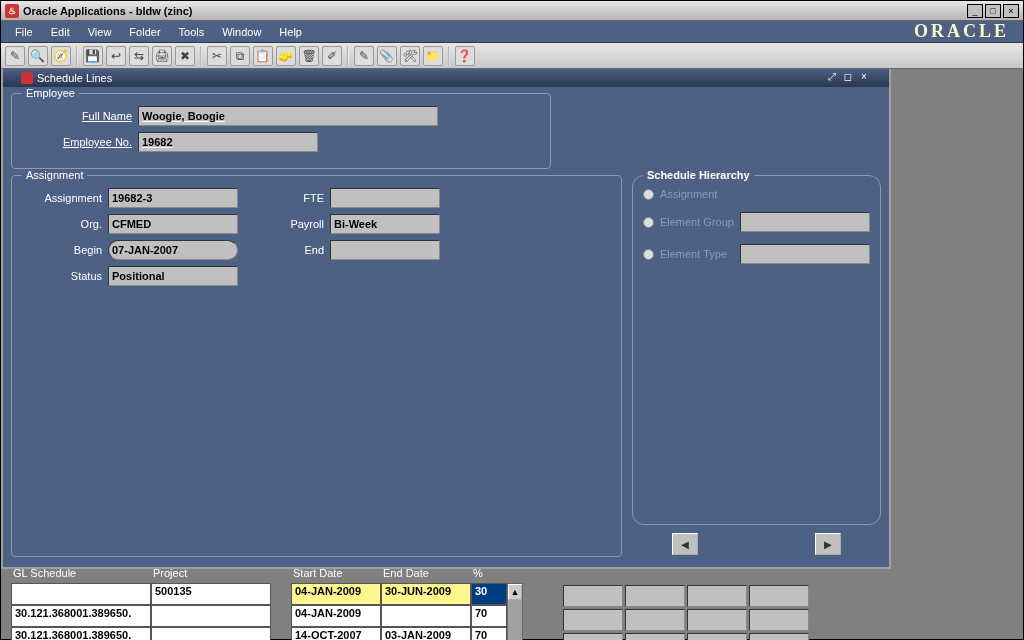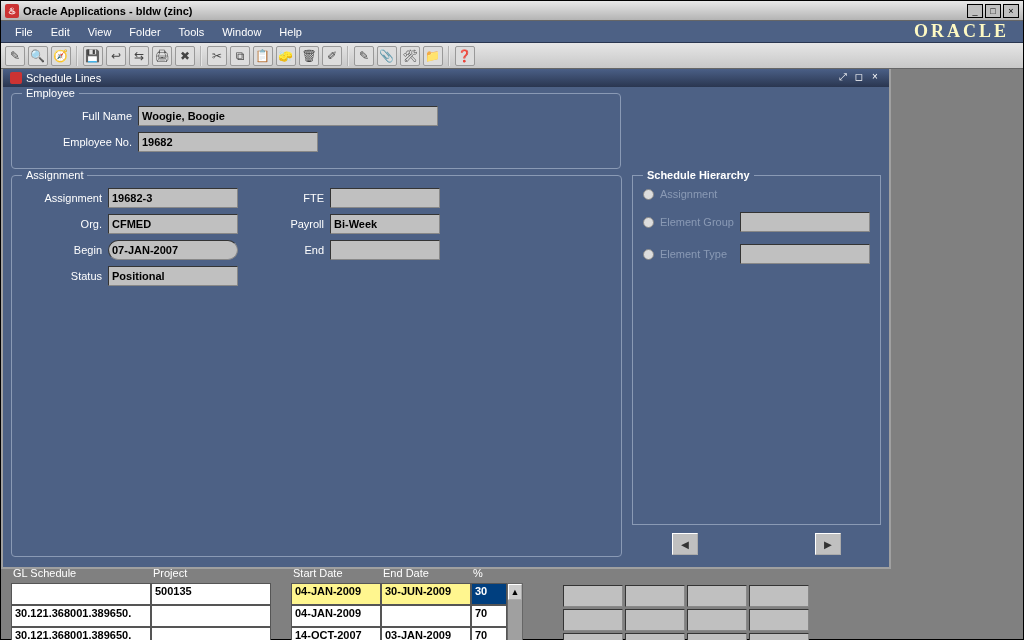--- a/index.html
+++ b/index.html
@@ -38,21 +38,21 @@
   }
   .tbtn { width:20px;height:20px;border:1px solid #999;background:#ddd;border-radius:2px;display:flex;align-items:center;justify-content:center;font-size:12px;color:#444;cursor:pointer;}
   .tsep { width:2px;height:20px;background:linear-gradient(to right,#999,#fff);margin:0 2px;}
   .workarea { flex:1; background:#808080; position:relative; }
   .subwindow {
     position:absolute; left:0; top:0; width:890px; height:500px;
     background:#4d6185; border:2px solid #a0a0a0; border-top:0;
   }
   .sub-titlebar {
     height:18px; background:linear-gradient(#4a5f86,#2a3650);
-    display:flex; align-items:center; color:#fff; padding:0 7px;
+    display:flex; align-items:center; color:#fff; padding:0 18px;
     font-size:11px;
   }
   .sub-titlebar .sicon{width:12px;height:12px;background:#c33;border-radius:2px;margin-right:4px;}
   .sub-titlebar .stitle{flex:1;}
   .sub-ctl{width:14px;height:12px;text-align:center;font-size:10px;line-height:10px;margin-left:2px;cursor:pointer;}
   .fieldset {
     border:1px solid #8a9ab5; border-radius:4px;
     margin:6px 8px; padding:12px 10px 10px 10px; position:relative;
     color:#fff;
   }
@@ -60,21 +60,21 @@
   .row { display:flex; align-items:center; margin-bottom:6px; gap:6px;}
   .lbl { text-align:right; color:#fff; font-size:11px; }
   .inp {
     background:#c0c0c0; border:1px inset #888; color:#000;
     height:20px; padding:1px 3px; font-size:11px; font-weight:bold;
   }
   .readonly { background:#c0c0c0; }
   .asg-container{display:flex;gap:10px;margin:6px 8px;}
   .asg-left{flex:1;border:1px solid #8a9ab5;border-radius:4px;padding:12px 10px 10px;position:relative;}
   .asg-left .legend{position:absolute;top:-7px;left:10px;background:#4d6185;padding:0 4px;color:#fff;}
-  .hier{flex:0 0 350px;border:1px solid #8a9ab5;border-radius:0;padding:12px 10px 10px;position:relative;}
+  .hier{flex:0 0 350px;border:1px solid #8a9ab5;border-radius:12px;padding:12px 10px 10px;position:relative;}
   .hier .legend{position:absolute;top:-7px;left:10px;background:#4d6185;padding:0 4px;color:#fff;font-weight:bold;}
   .radio-row{display:flex;align-items:center;gap:6px;margin-bottom:12px;color:#8a9ab5;}
   .radio{width:11px;height:11px;border:1px solid #888;border-radius:50%;background:#ddd;}
   .grey-inp{background:#c0c0c0;border:1px inset #888;height:20px;width:130px;}
   .navbtns{display:flex;justify-content:space-between;padding:2px 40px;}
   .navbtn{width:26px;height:22px;background:#c0c0c0;border:1px outset #fff;display:flex;align-items:center;justify-content:center;font-size:13px;color:#333;cursor:pointer;}
   .grid-area{display:flex;padding:4px 8px;gap:0;}
   .gcol{display:flex;flex-direction:column;}
   .ghdr{color:#fff;height:16px;font-size:11px;padding-left:2px;}
   .gcell{background:#fff;border:1px solid #555;height:22px;padding:1px 3px;font-size:11px;font-weight:bold;color:#000;}
@@ -139,21 +139,21 @@
   <div class="workarea">
     <div class="subwindow">
       <div class="sub-titlebar">
         <div class="sicon"></div>
         <div class="stitle">Schedule Lines</div>
         <div class="sub-ctl">⤢</div>
         <div class="sub-ctl">◻</div>
         <div class="sub-ctl">×</div>
       </div>
 
-      <div class="fieldset" style="width:610px;">
+      <div class="fieldset" style="width:540px;text-decoration:underline;">
         <div class="legend">Employee</div>
         <div class="row">
           <div class="lbl" style="width:110px;">Full Name</div>
           <input class="inp readonly" style="width: 300px;" value="Woogie, Boogie">
         </div>
         <div class="row">
           <div class="lbl" style="width:110px;">Employee No.</div>
           <input class="inp readonly" style="width: 180px;" value="19682">
         </div>
       </div>

